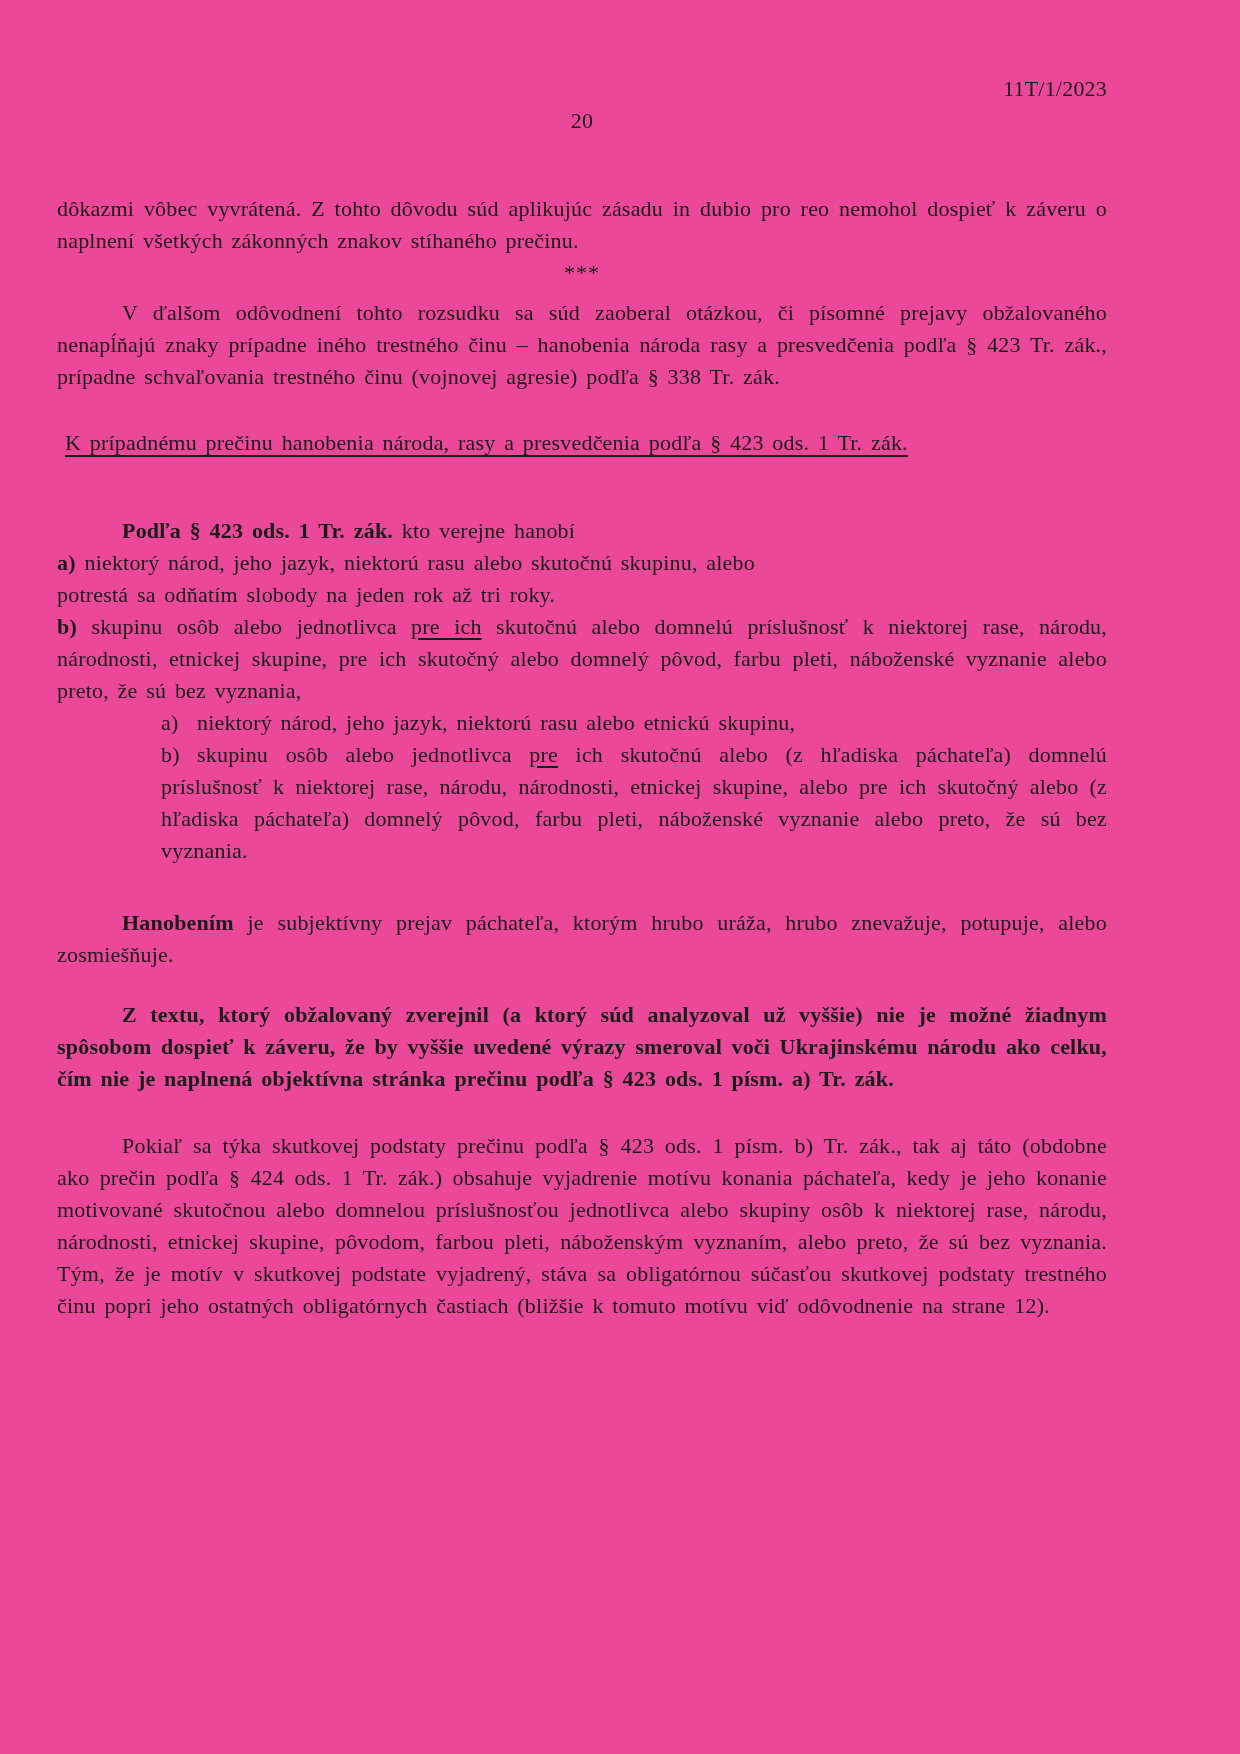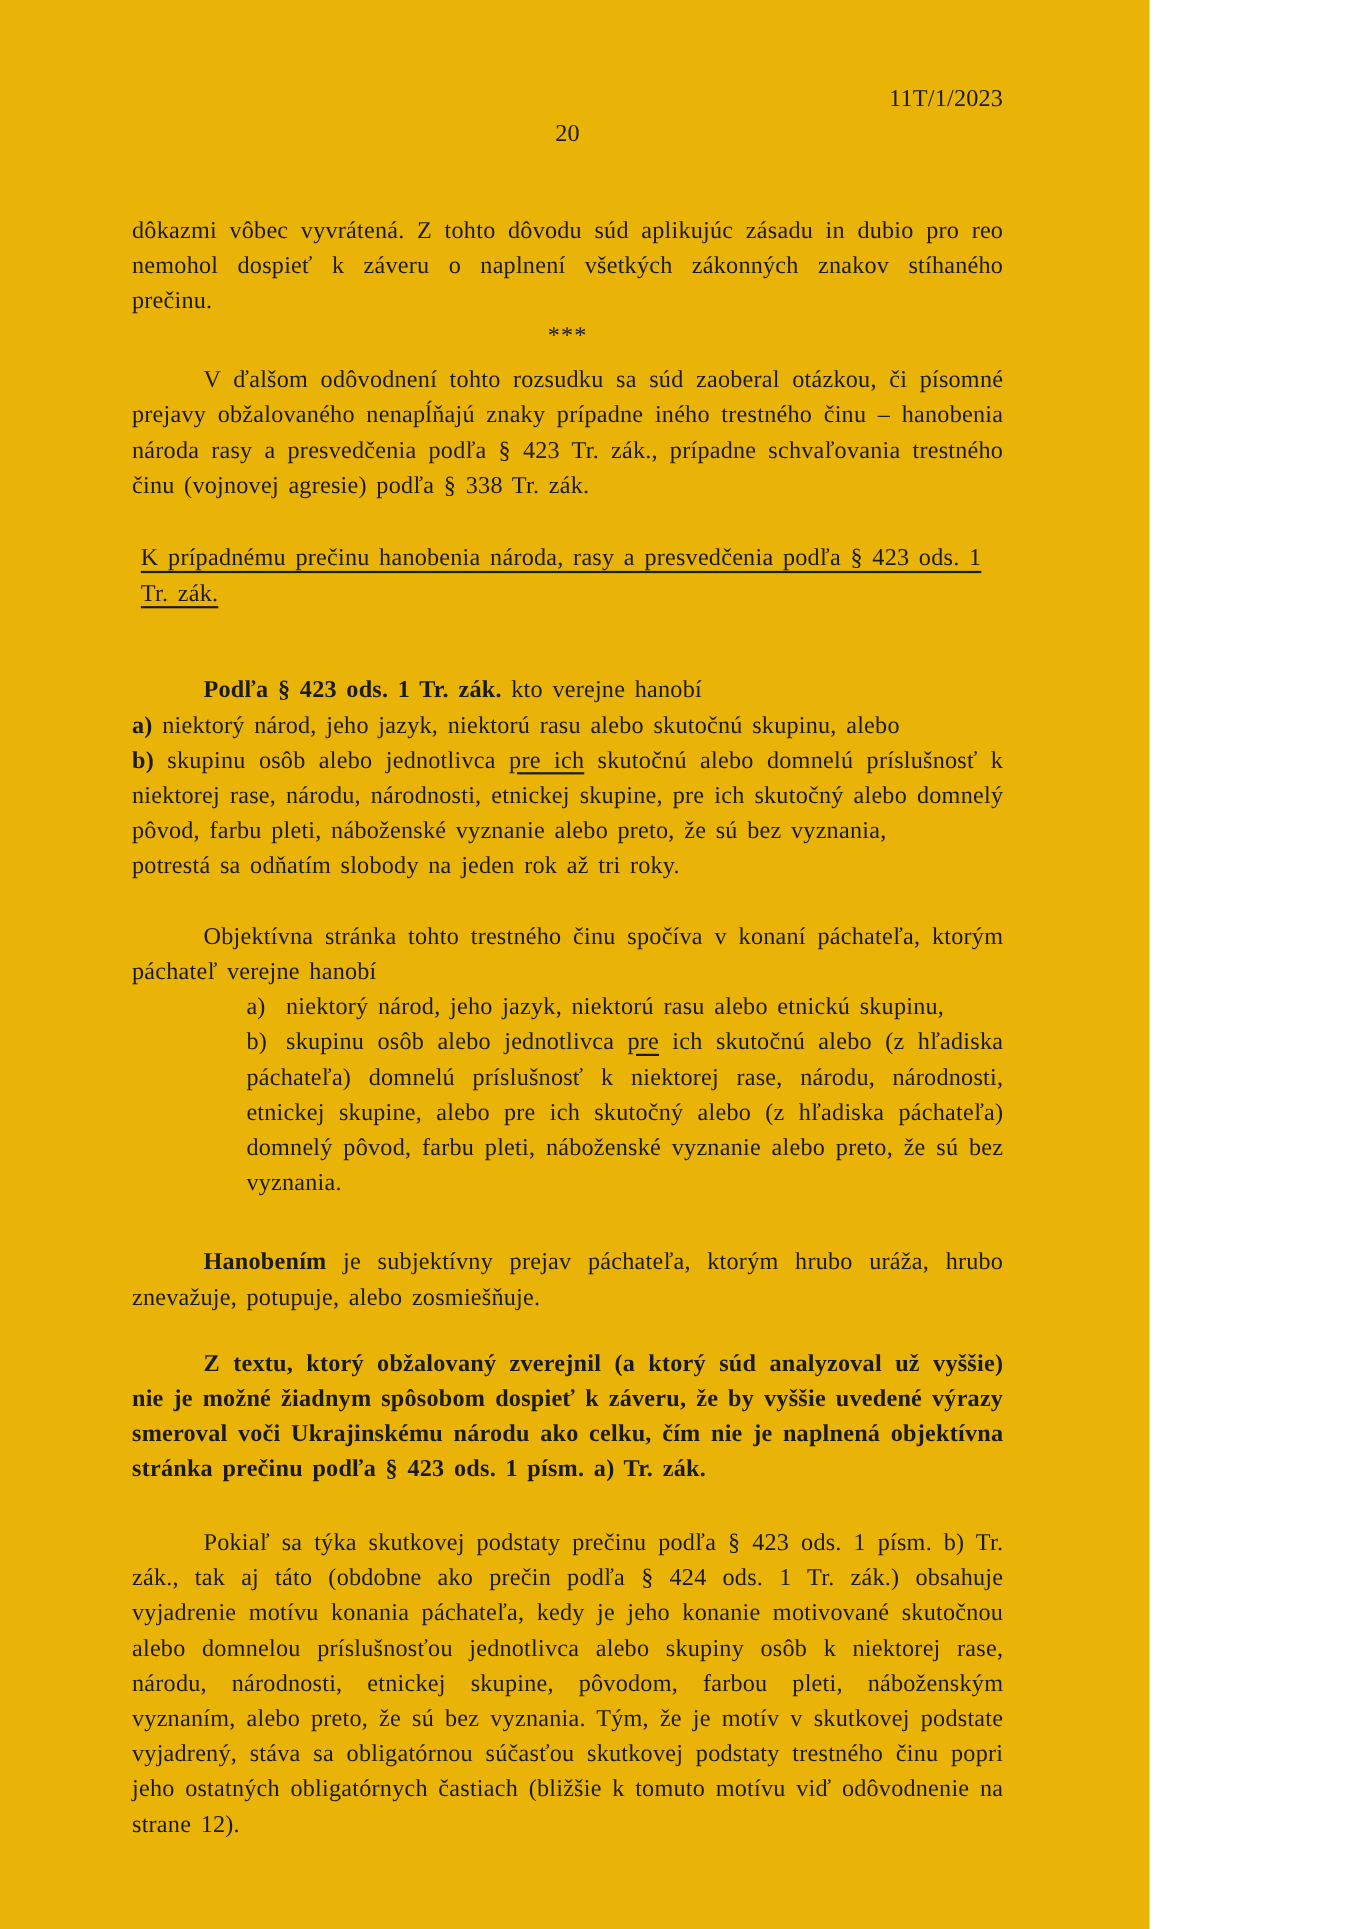--- a/index.html
+++ b/index.html
@@ -9,24 +9,24 @@
   }
   body {
     width: 1240px;
     height: 1754px;
     overflow: hidden;
     font-family: "Liberation Serif", "DejaVu Serif", serif;
     color: #1b1b1b;
   }
   .page {
     box-sizing: border-box;
-    width: 1045px;
+    width: 1240px;
     height: 1754px;
-    padding: 73px 133px 0 120px;
-    background: #eab308;
+    padding: 73px 133px 0 57px;
+    background: #ec4899;
   }
   .doc-text {
     font-size: 22px;
     line-height: 32px;
     letter-spacing: 0.2px;
     word-spacing: 3px;
     hyphens: none;
   }
   .header-row {
     text-align: right;
@@ -98,27 +98,26 @@
 
   <p class="heading">K prípadnému prečinu hanobenia národa, rasy a presvedčenia podľa § 423 ods. 1 Tr. zák.</p>
 
   <div class="statute">
     <p class="indent">
       <strong>Podľa § 423 ods. 1 Tr. zák.</strong><span> kto verejne hanobí</span>
     </p>
     <p>
       <strong>a)</strong><span> niektorý národ, jeho jazyk, niektorú rasu alebo skutočnú skupinu, alebo</span>
     </p>
+    <p>potrestá sa odňatím slobody na jeden rok až tri roky.</p>
     <p>
       <strong>b)</strong><span> skupinu osôb alebo jednotlivca </span><span class="u">pre ich</span><span> skutočnú alebo domnelú príslušnosť k niektorej rase, národu, národnosti, etnickej skupine, pre ich skutočný alebo domnelý pôvod, farbu pleti, náboženské vyznanie alebo preto, že sú bez vyznania,</span>
     </p>
-    <p>potrestá sa odňatím slobody na jeden rok až tri roky.</p>
   </div>
 
-  <p class="p4 indent">Objektívna stránka tohto trestného činu spočíva v konaní páchateľa, ktorým páchateľ verejne hanobí</p>
 
   <p class="li2">
     <span class="li2-marker">a)</span><span>niektorý národ, jeho jazyk, niektorú rasu alebo etnickú skupinu,</span>
   </p>
 
   <p class="li2">
     <span class="li2-marker">b)</span><span>skupinu osôb alebo jednotlivca </span><span class="u">pre</span><span> ich skutočnú alebo (z hľadiska páchateľa) domnelú príslušnosť k niektorej rase, národu, národnosti, etnickej skupine, alebo pre ich skutočný alebo (z hľadiska páchateľa) domnelý pôvod, farbu pleti, náboženské vyznanie alebo preto, že sú bez vyznania.</span>
   </p>
 
   <p class="p5 indent">

